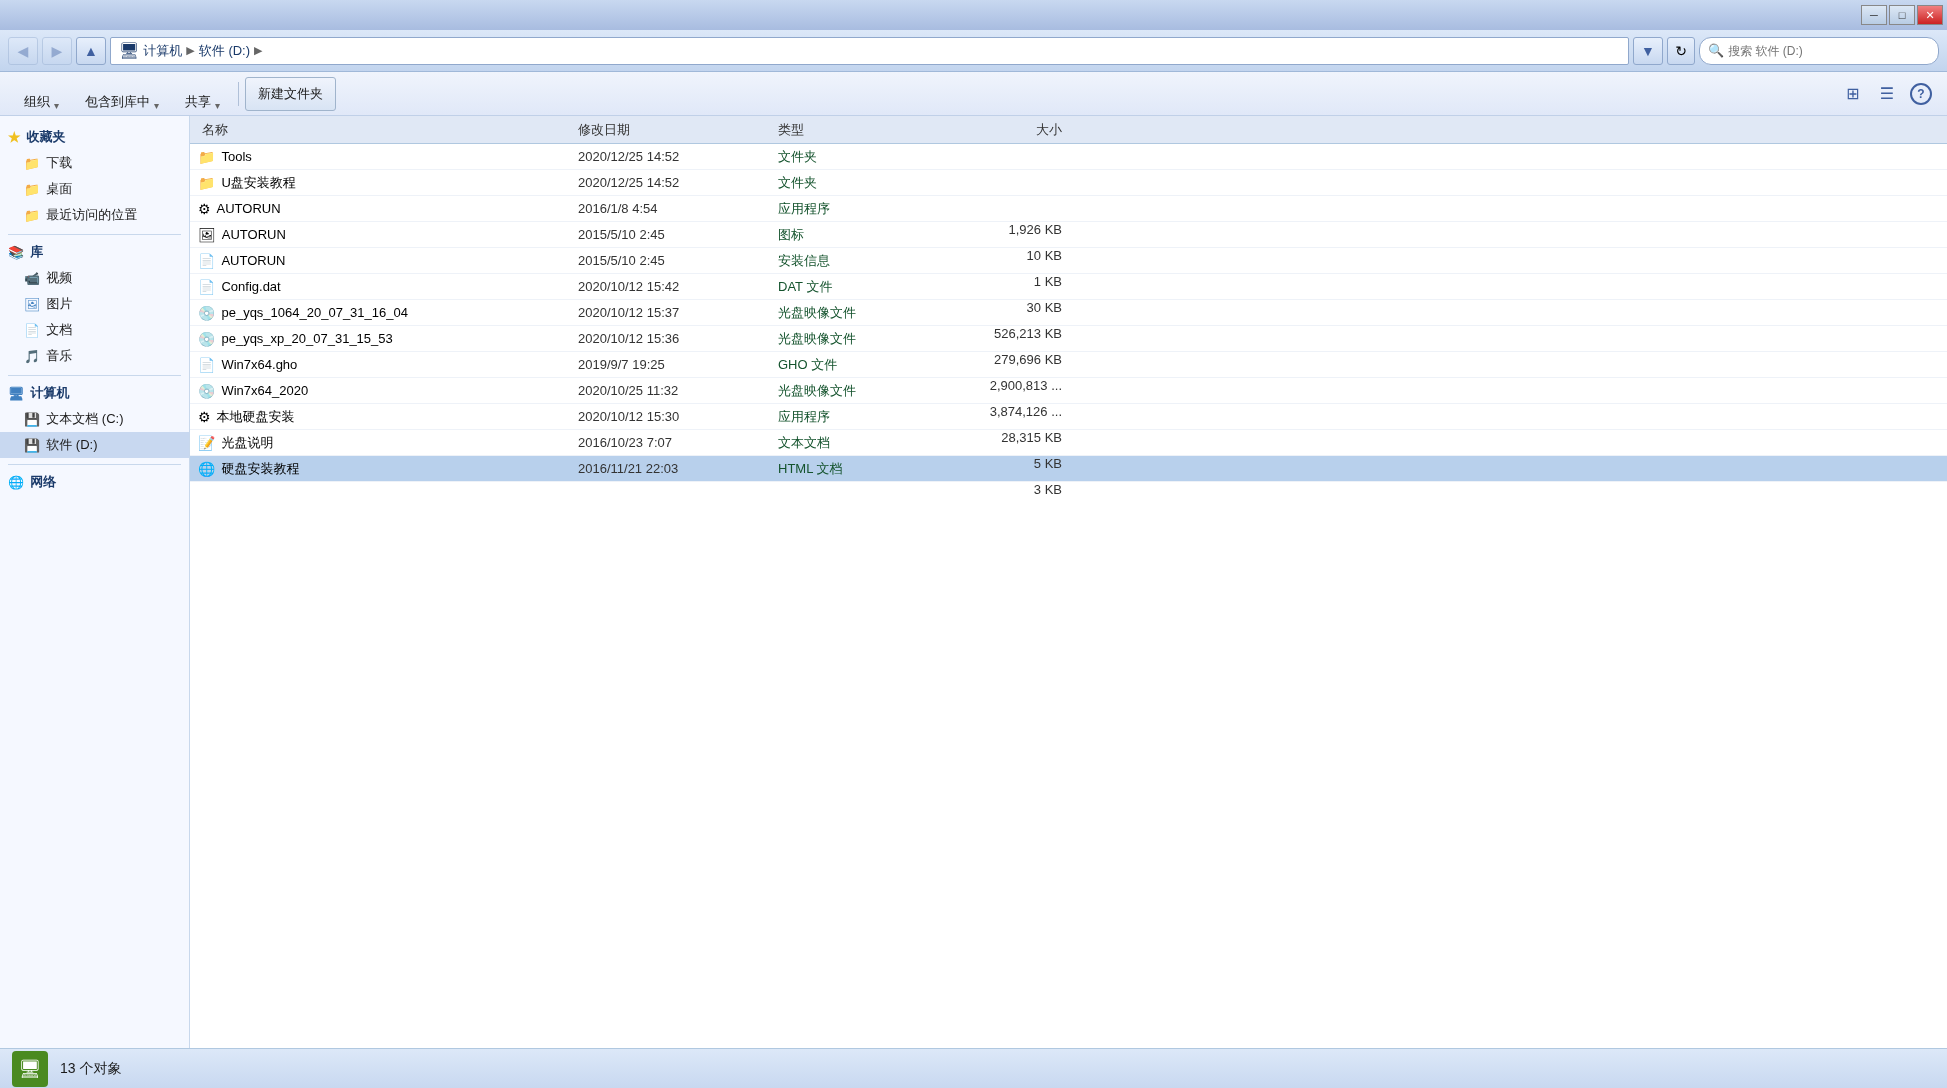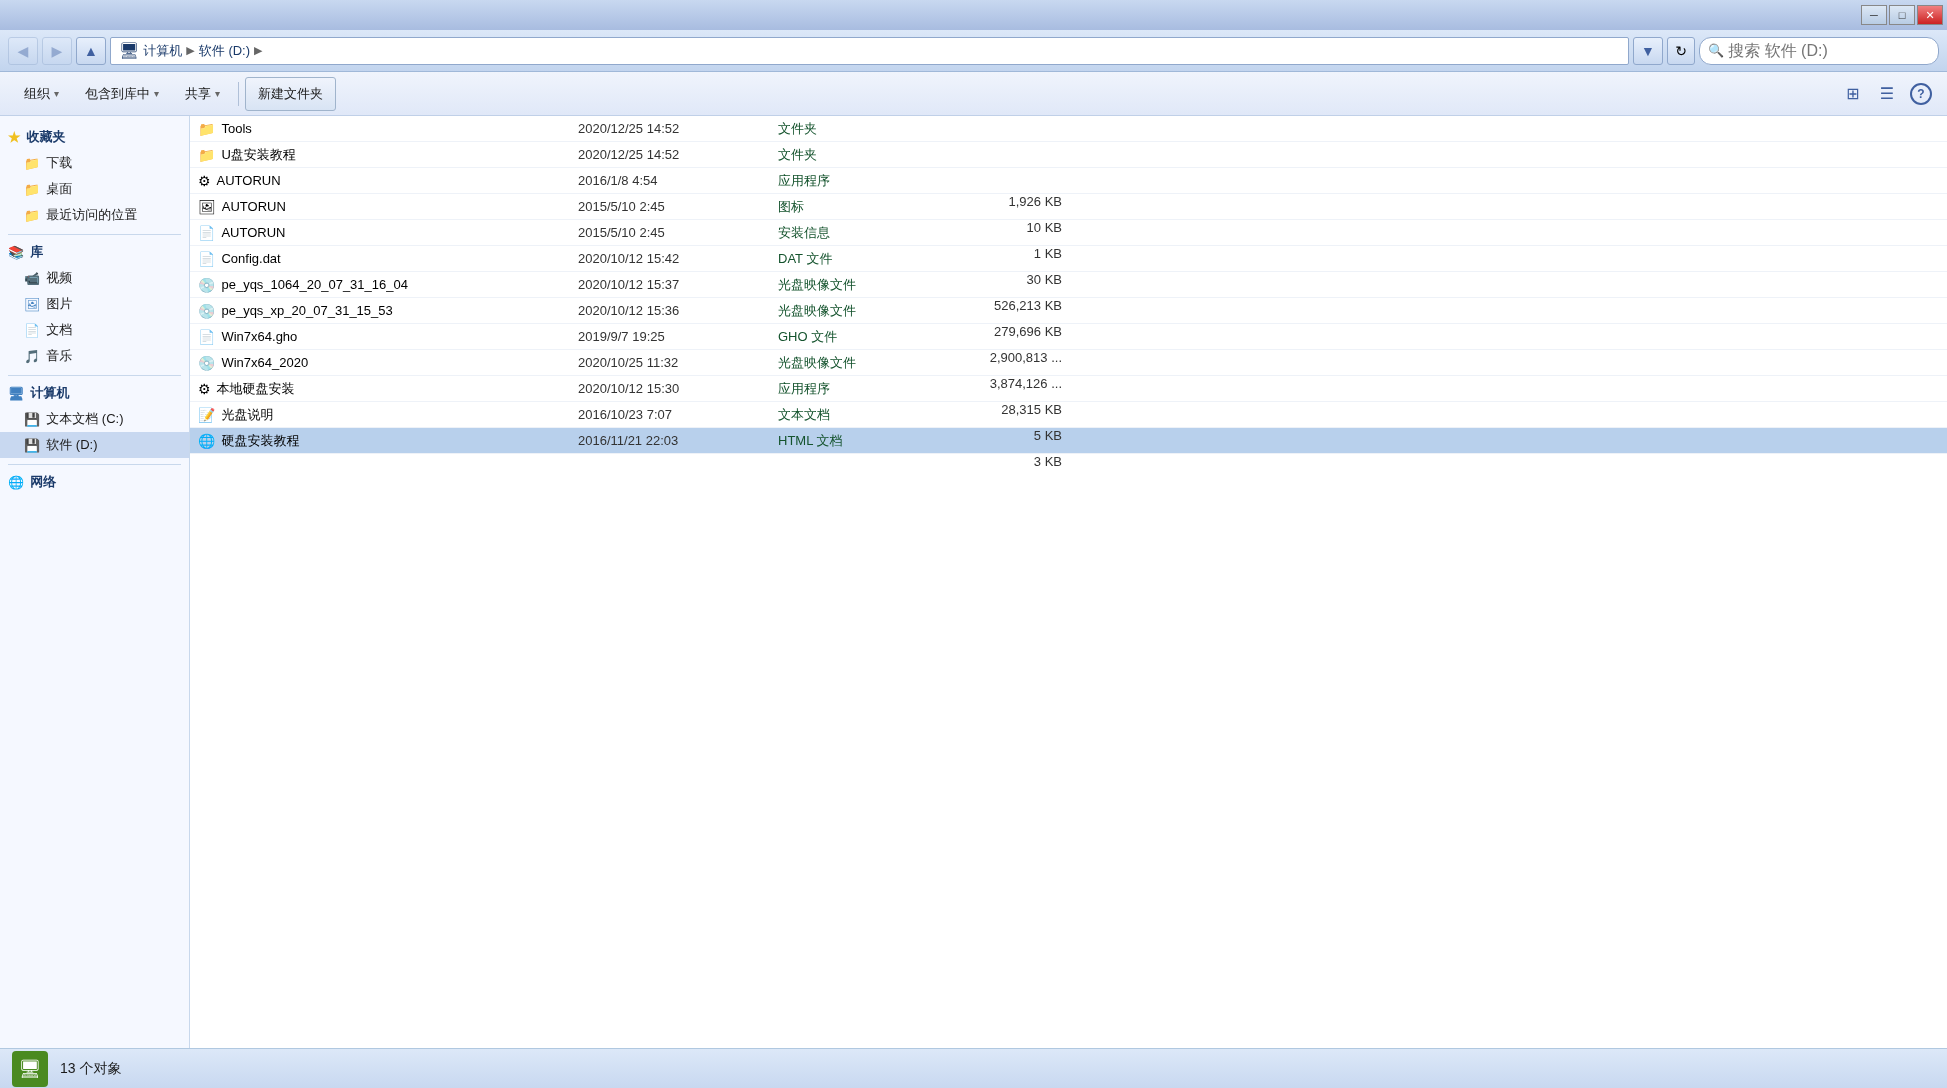--- a/index.html
+++ b/index.html
@@ -101,21 +101,21 @@
       border-radius: 12px;
       display: flex;
       align-items: center;
       padding: 0 8px;
       gap: 4px;
     }
     .search-box input {
       border: none;
       outline: none;
       flex: 1;
-      font-size: 16px;
+      font-size: 12px;
       color: #888;
       background: transparent;
     }
 
     
     .toolbar {
       height: 44px;
       background: linear-gradient(to bottom, #f0f4fc 0%, #e0e8f8 100%);
       border-bottom: 1px solid #c0d0e8;
       display: flex;
@@ -124,21 +124,21 @@
       gap: 2px;
     }
     .toolbar-btn {
       height: 34px;
       padding: 0 12px;
       background: transparent;
       border: none;
       border-radius: 3px;
       cursor: pointer;
       display: flex;
-      align-items: center;
+      align-items: flex-end;
       gap: 4px;
       font-size: 13px;
       color: #1a1a1a;
       font-family: Liberation Serif, serif;
     }
     .toolbar-sep {
       width: 1px;
       height: 24px;
       background: #b0c0d8;
       margin: 0 4px;
@@ -412,20 +412,26 @@
 
     <div class="sidebar-section">
       <div class="sidebar-group-header">
         <span style="color:#4080c0;">🌐</span>
         <span>网络</span>
       </div>
     </div>
   </div>
 
   <div class="file-pane">
+    <div class="column-header">
+      <div class="col-name">名称</div>
+      <div class="col-date">修改日期</div>
+      <div class="col-type">类型</div>
+      <div class="col-size">大小</div>
+    </div>
     <div class="file-list" id="file-list-container">
     <div class="file-row">
           <div class="col-name">
             <span style="font-size:14px;">📁</span>
             <span>Tools</span>
           </div>
           <div class="col-date">2020/12/25 14:52</div>
           <div class="col-type">文件夹</div>
           <div class="col-size"></div>
         </div>

